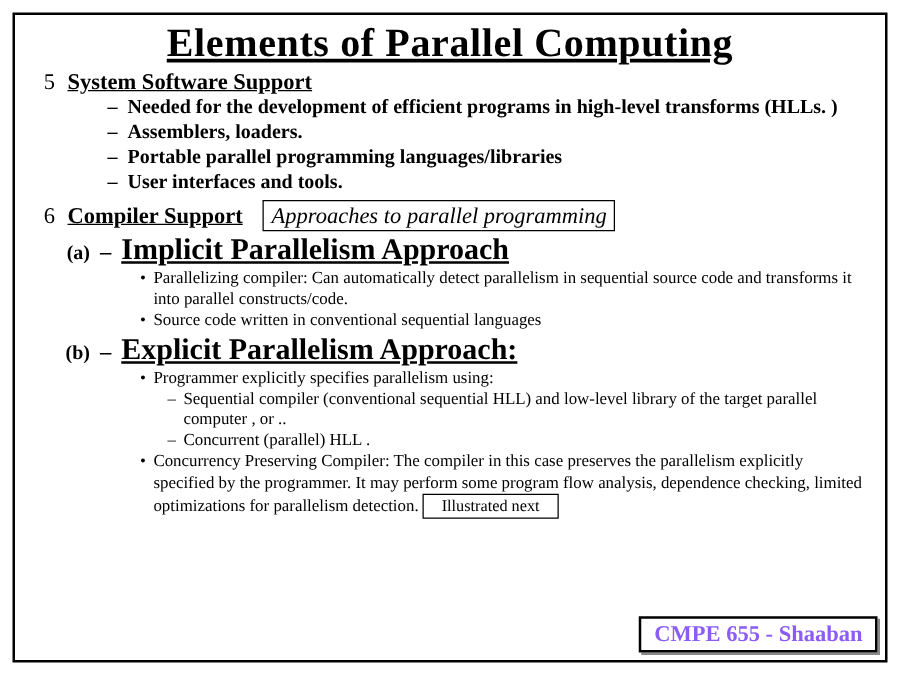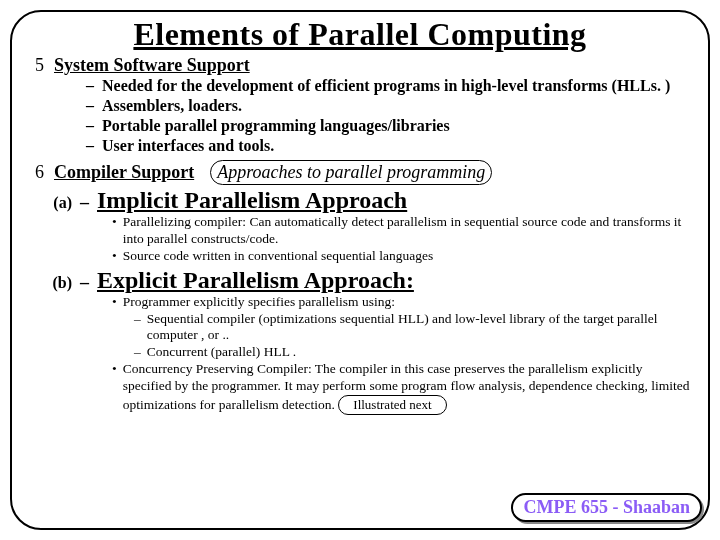--- a/index.html
+++ b/index.html
@@ -1,15 +1,15 @@
 <!DOCTYPE html>
 <html><head>
 <meta charset="utf-8">
 <style>
-  * { box-sizing: border-box; margin: 0; padding: 0; border-radius: 31px; }
+  * { box-sizing: border-box; margin: 0; padding: 0; }
   body {
     width: 720px;
     height: 540px;
     background: #fff;
     font-family: "Times New Roman", Times, serif;
     overflow: hidden;
   }
   .slide {
     width: 700px;
     height: 520px;
@@ -184,21 +184,21 @@
     <div class="subhead">Explicit Parallelism Approach:</div>
   </div>
   <div class="bullets">
     <div class="row">
       <span class="bul">•</span>
       <span>Programmer explicitly specifies parallelism using:</span>
     </div>
     <div class="nest">
       <div class="row">
         <span>–</span>
-        <span><span class="u">Sequential compiler (optimizations sequential HLL)</span><span>  and </span><span class="u">low-level library of the target parallel computer , or ..</span></span>
+        <span><span class="u">Sequential compiler (conventional sequential HLL)</span><span>  and </span><span class="u">low-level library of the target parallel computer , or ..</span></span>
       </div>
       <div class="row">
         <span>–</span>
         <span>Concurrent (parallel) HLL .</span>
       </div>
     </div>
     <div class="row">
       <span class="bul">•</span>
       <span><span class="u">Concurrency Preserving Compiler:</span><span> The compiler in this case preserves the parallelism explicitly specified by the programmer.  It may perform some program flow analysis, dependence checking, limited optimizations for parallelism detection.</span>
         <span class="illus-box">Illustrated next</span>

